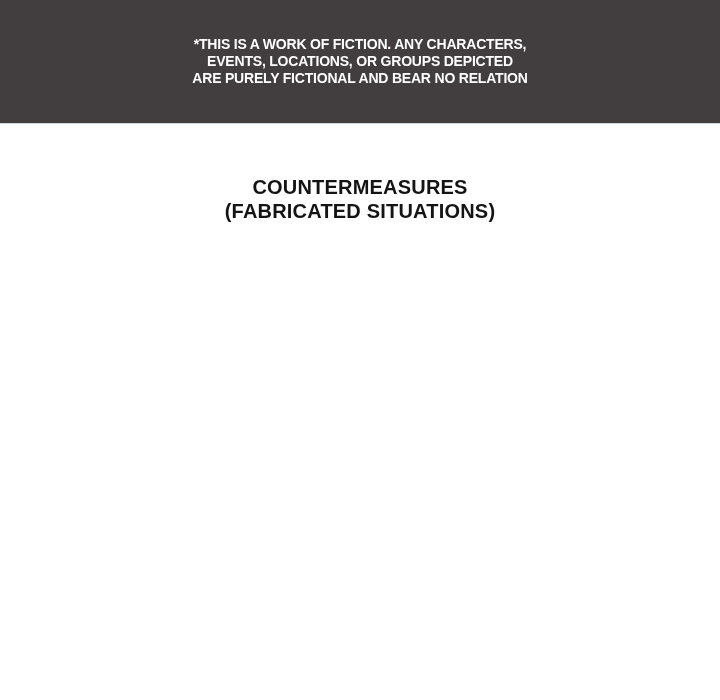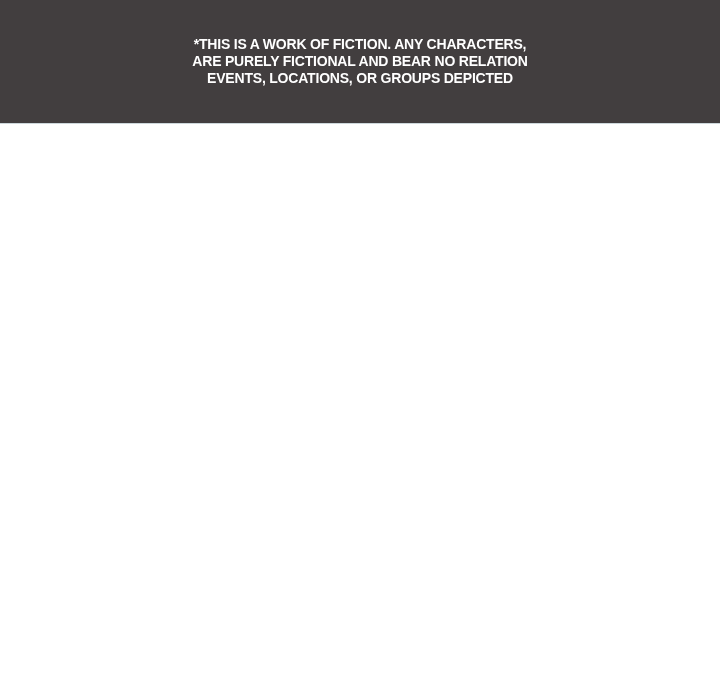--- a/index.html
+++ b/index.html
@@ -69,20 +69,24 @@
     background: #ffffff;
   }
 </style>
 </head>
 <body>
 
 <div class="page">
 
   <div class="disclaimer-banner">
     <span class="disclaimer-line">*THIS IS A WORK OF FICTION. ANY CHARACTERS,</span>
+    <span class="disclaimer-line">EVENTS, LOCATIONS, OR GROUPS DEPICTED</span>
     <span class="disclaimer-line">ARE PURELY FICTIONAL AND BEAR NO RELATION</span>
-    <span class="disclaimer-line">EVENTS, LOCATIONS, OR GROUPS DEPICTED</span>
   </div>
 
+  <div class="title-block">
+    <span class="title-line">COUNTERMEASURES</span>
+    <span class="title-line">(FABRICATED SITUATIONS)</span>
+  </div>
 
   <div class="blank-area"></div>
 
 </div>
 
 </body></html>

